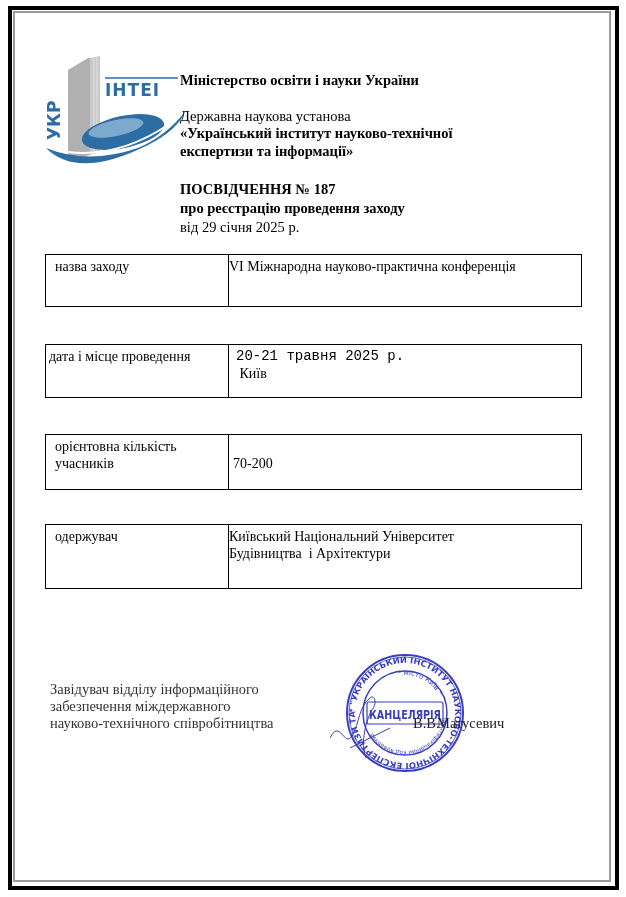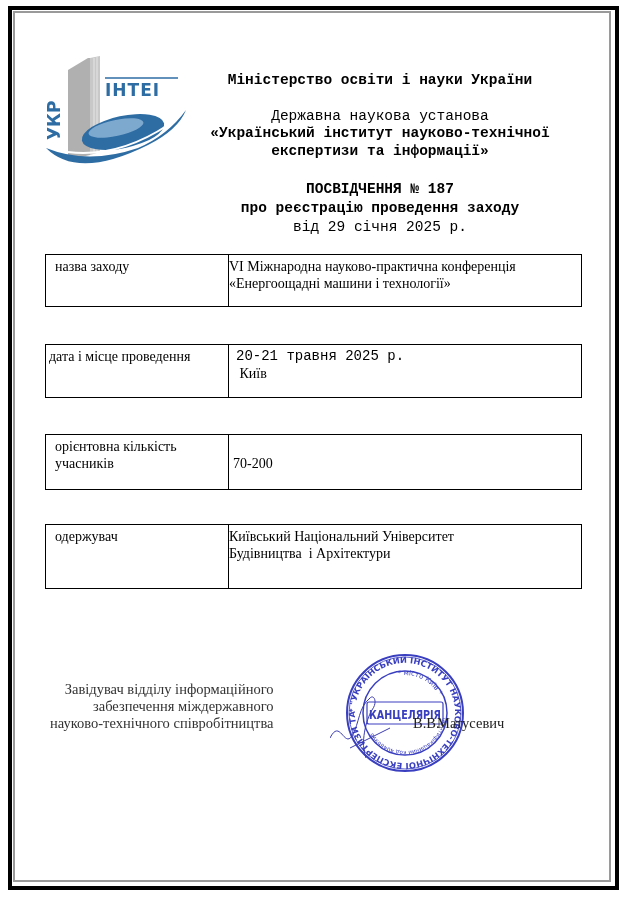--- a/index.html
+++ b/index.html
@@ -4,26 +4,26 @@
 <style>
   html, body { margin: 0; padding: 0; background: #ffffff; }
   body { width: 626px; height: 897px; position: relative; overflow: hidden;
          font-family: "Liberation Serif", "DejaVu Serif", serif; color: #000; }
   .frame-outer { position: absolute; left: 8px; top: 6px; width: 603px; height: 876px;
                  border: 4px solid #000; }
   .frame-inner { position: absolute; left: 13px; top: 11px; width: 598px; height: 871px;
                  border-left: 2px solid #9a9a9a; border-top: 2px solid #9a9a9a;
                  border-right: 2px solid #9a9a9a; border-bottom: 2px solid #9a9a9a; box-sizing: border-box; }
   .logo { position: absolute; left: 38px; top: 40px; width: 150px; height: 135px; }
-  .hdr { position: absolute; left: 180px; width: 400px; text-align: center; font-size: 14.5px; line-height: 18px; font-family: Liberation Mono, monospace; }
+  .hdr { position: absolute; left: 180px; width: 400px; font-size: 14.5px; line-height: 18px; }
   .bold { font-weight: bold; }
   .tbl { position: absolute; left: 45px; width: 537px; border: 1px solid #000; box-sizing: border-box; }
   .tbl .lab { position: absolute; left: 0; top: 0; bottom: 0; width: 182px; border-right: 1px solid #000; }
   .tbl .cell-text { position: absolute; font-size: 14px; line-height: 17px; }
-  .sig-text { position: absolute; left: 50px; top: 681px; font-size: 14.5px; line-height: 17px; color: #333; text-align: right; }
+  .sig-text { position: absolute; left: 50px; top: 681px; font-size: 14.5px; line-height: 17px; color: #333; }
   .sig-name { position: absolute; left: 437px; top: 715px; font-size: 14.5px; color: #222; }
   .sig-init { position: absolute; left: 413px; top: 715px; font-size: 14.5px; color: #222; }
   .stamp { position: absolute; left: 340px; top: 648px; width: 130px; height: 130px; }
 </style>
 </head>
 <body>
 
 <div class="frame-outer"></div>
 <div class="frame-inner"></div>
 
@@ -53,21 +53,20 @@
 <div class="hdr bold" style="top:142px;">експертизи та інформації»</div>
 
 <div class="hdr bold" style="top:180px;">ПОСВІДЧЕННЯ № 187</div>
 <div class="hdr bold" style="top:199px;">про реєстрацію проведення  заходу</div>
 <div class="hdr" style="top:218px;">від  29 січня 2025 р.</div>
 
 <div class="tbl" style="top:254px; height:53px;">
   <div class="lab"></div>
   <div class="cell-text" style="left:9px; top:3px;">назва заходу</div>
   <div class="cell-text" style="left:183px; top:3px;">VI Міжнародна науково-практична конференція</div>
-  <div class="cell-text" style="left:183px; top:20px;">«Енергоощадні машини і технології»</div>
 </div>
 
 <div class="tbl" style="top:344px; height:54px;padding-left:25px;">
   <div class="lab"></div>
   <div class="cell-text" style="left:3px; top:3px;">дата і місце проведення</div>
   <div class="cell-text" style="left:190px; top:3px;font-family:Liberation Mono, monospace;">20-21 травня 2025 р.</div>
   <div class="cell-text" style="left:190px; top:20px; white-space:pre;"> Київ</div>
 </div>
 
 <div class="tbl" style="top:434px; height:56px;">

